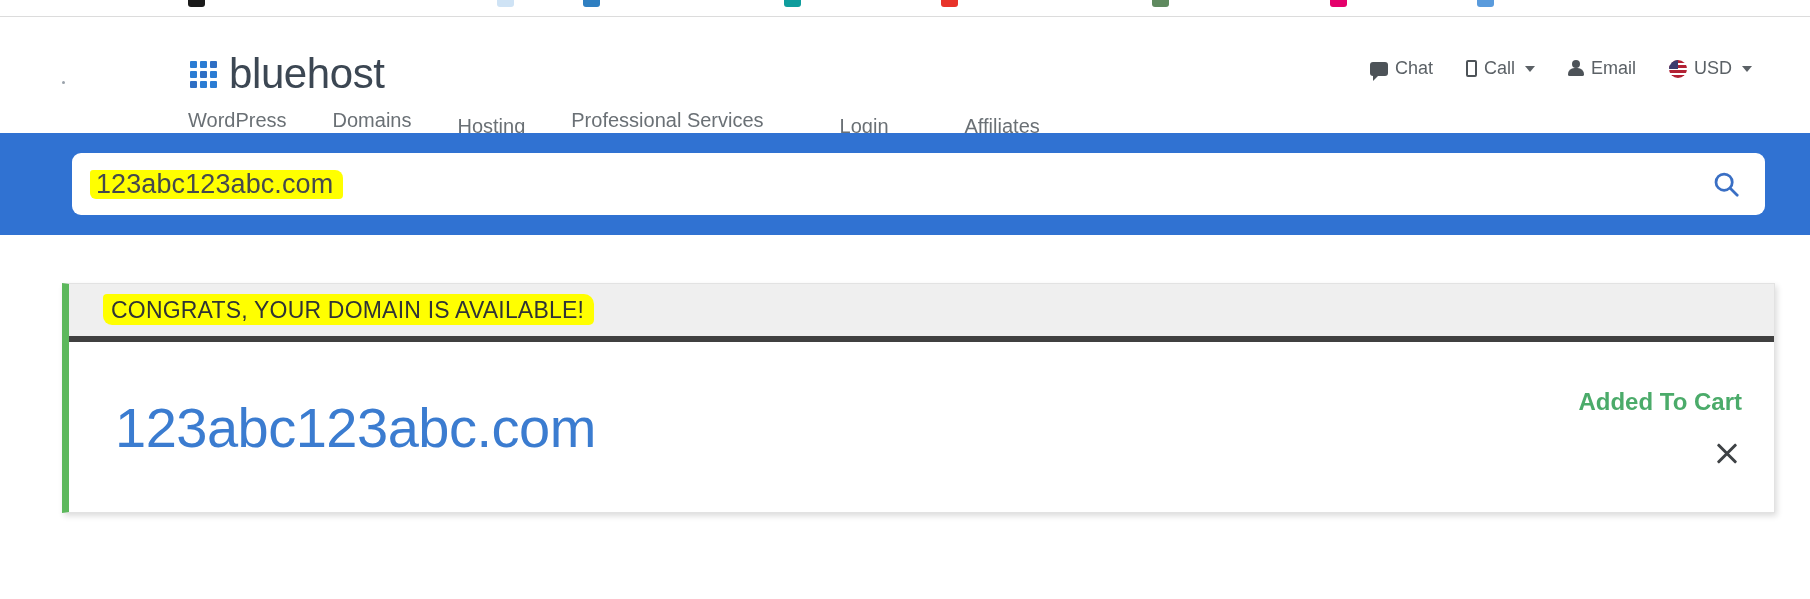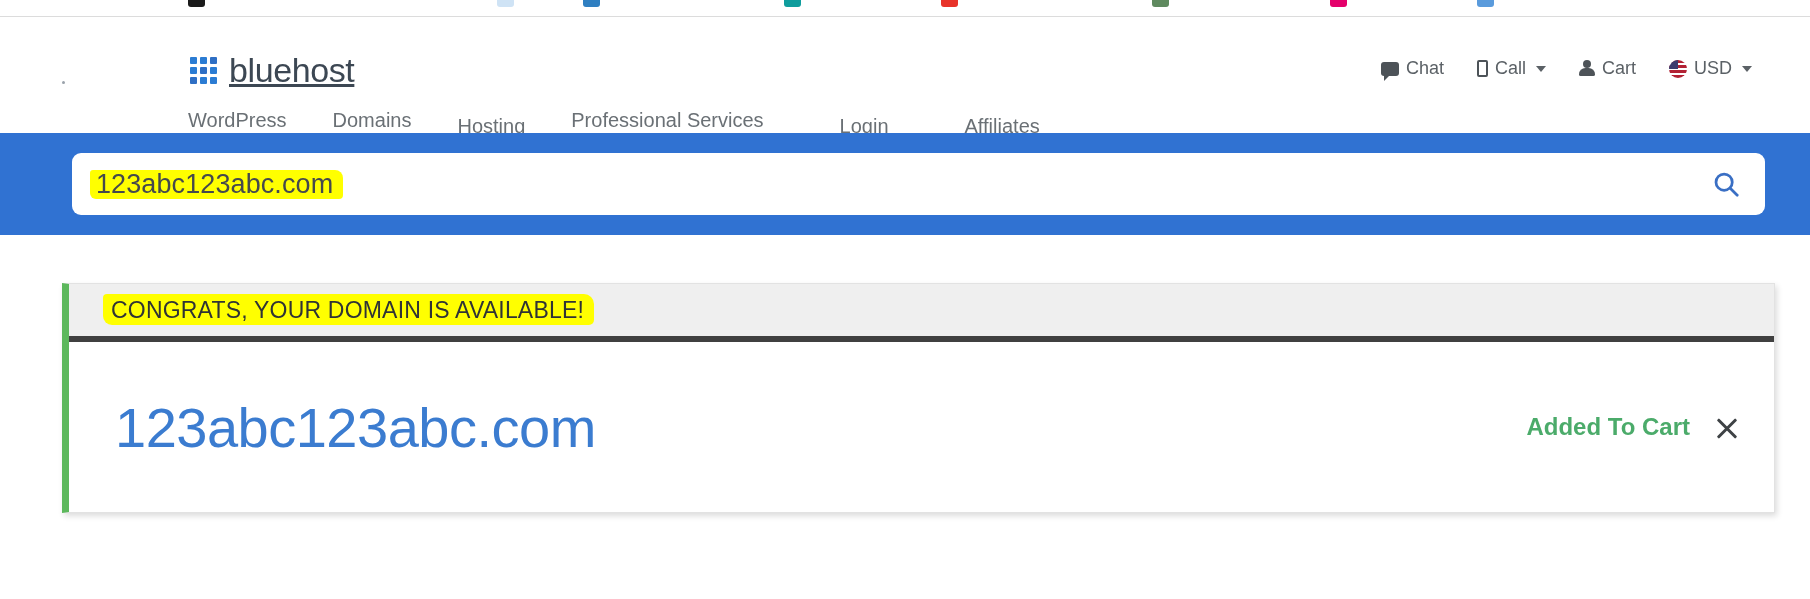--- a/index.html
+++ b/index.html
@@ -61,26 +61,25 @@
   }
   .logo-grid i {
     display: block;
     width: 7px;
     height: 7px;
     background: #2b7cd3;
     border-radius: 1px;
   }
   .logo-grid i.dk { background: #2f6fc4; }
   .logo-word {
-    font-size: 34px;
+    font-size: 42px;
     color: #3c4753;
     letter-spacing: -0.4px;
     font-weight: 400;
     line-height: 1;
-    text-decoration: underline;
   }
 
   .util-nav {
     position: absolute;
     right: 58px;
     top: 41px;
     display: flex;
     align-items: center;
     gap: 33px;
     font-size: 18px;
@@ -286,22 +285,23 @@
   .domain-name {
     font-size: 56px;
     color: #3b7cd0;
     letter-spacing: -0.5px;
     line-height: 1;
     font-weight: 400;
   }
   .card-actions {
     margin-left: auto;
     display: flex;
-    align-items: flex-start;
+    align-items: flex-end;
     gap: 22px;
+    flex-direction: column;
   }
   .added-label {
     font-size: 24px;
     font-weight: bold;
     color: #4bab6a;
     white-space: nowrap;
   }
   .close-x {
     width: 30px;
     height: 30px;
@@ -360,21 +360,21 @@
     </div>
 
     <div class="util-item">
       <span class="ico-phone"></span>
       <span>Call</span>
       <span class="caret-dn"></span>
     </div>
 
     <div class="util-item">
       <span class="ico-user"></span>
-      <span>Cart</span>
+      <span>Email</span>
     </div>
 
     <div class="util-item">
       <span class="ico-flag"></span>
       <span>USD</span>
       <span class="caret-dn"></span>
     </div>
 
   </div>
 

